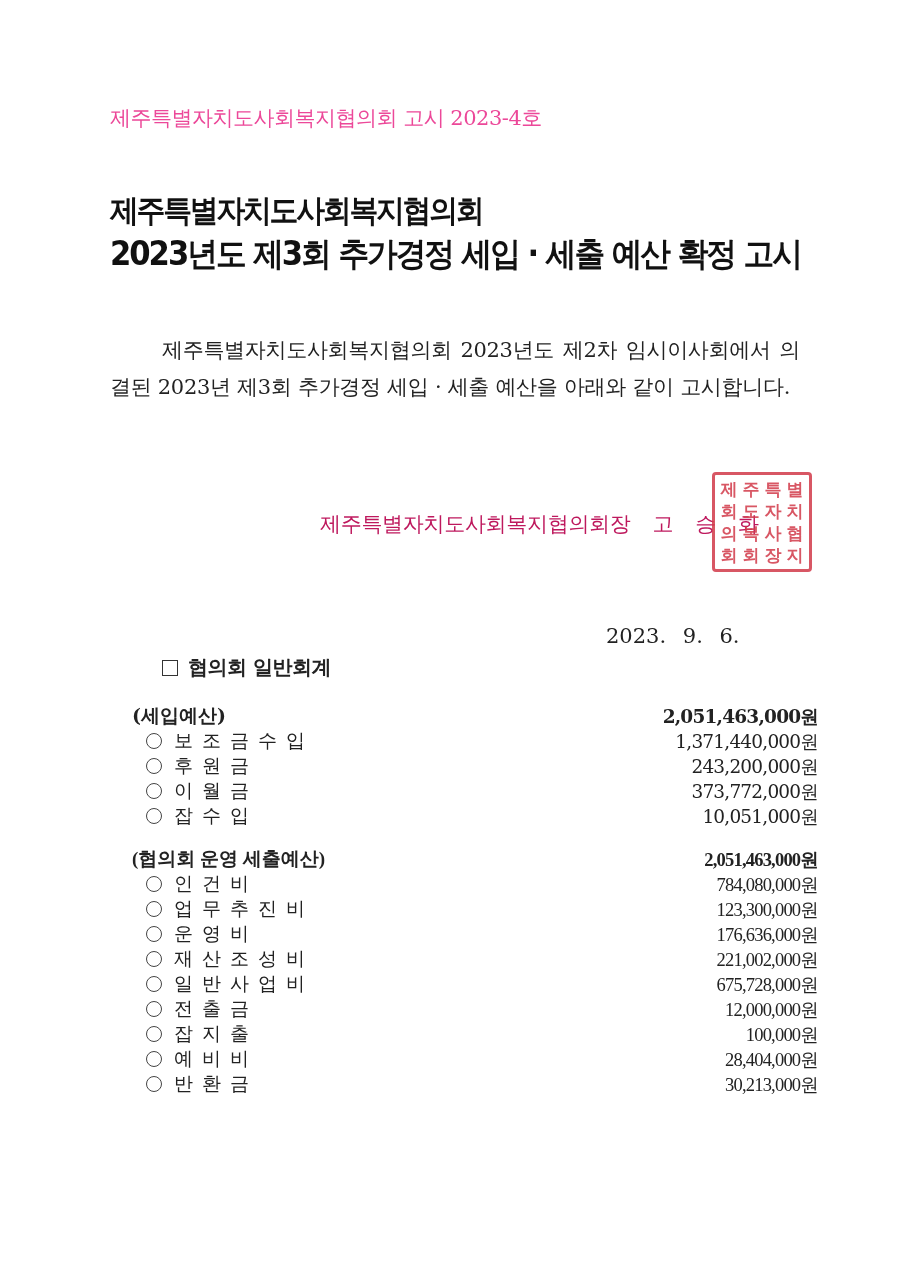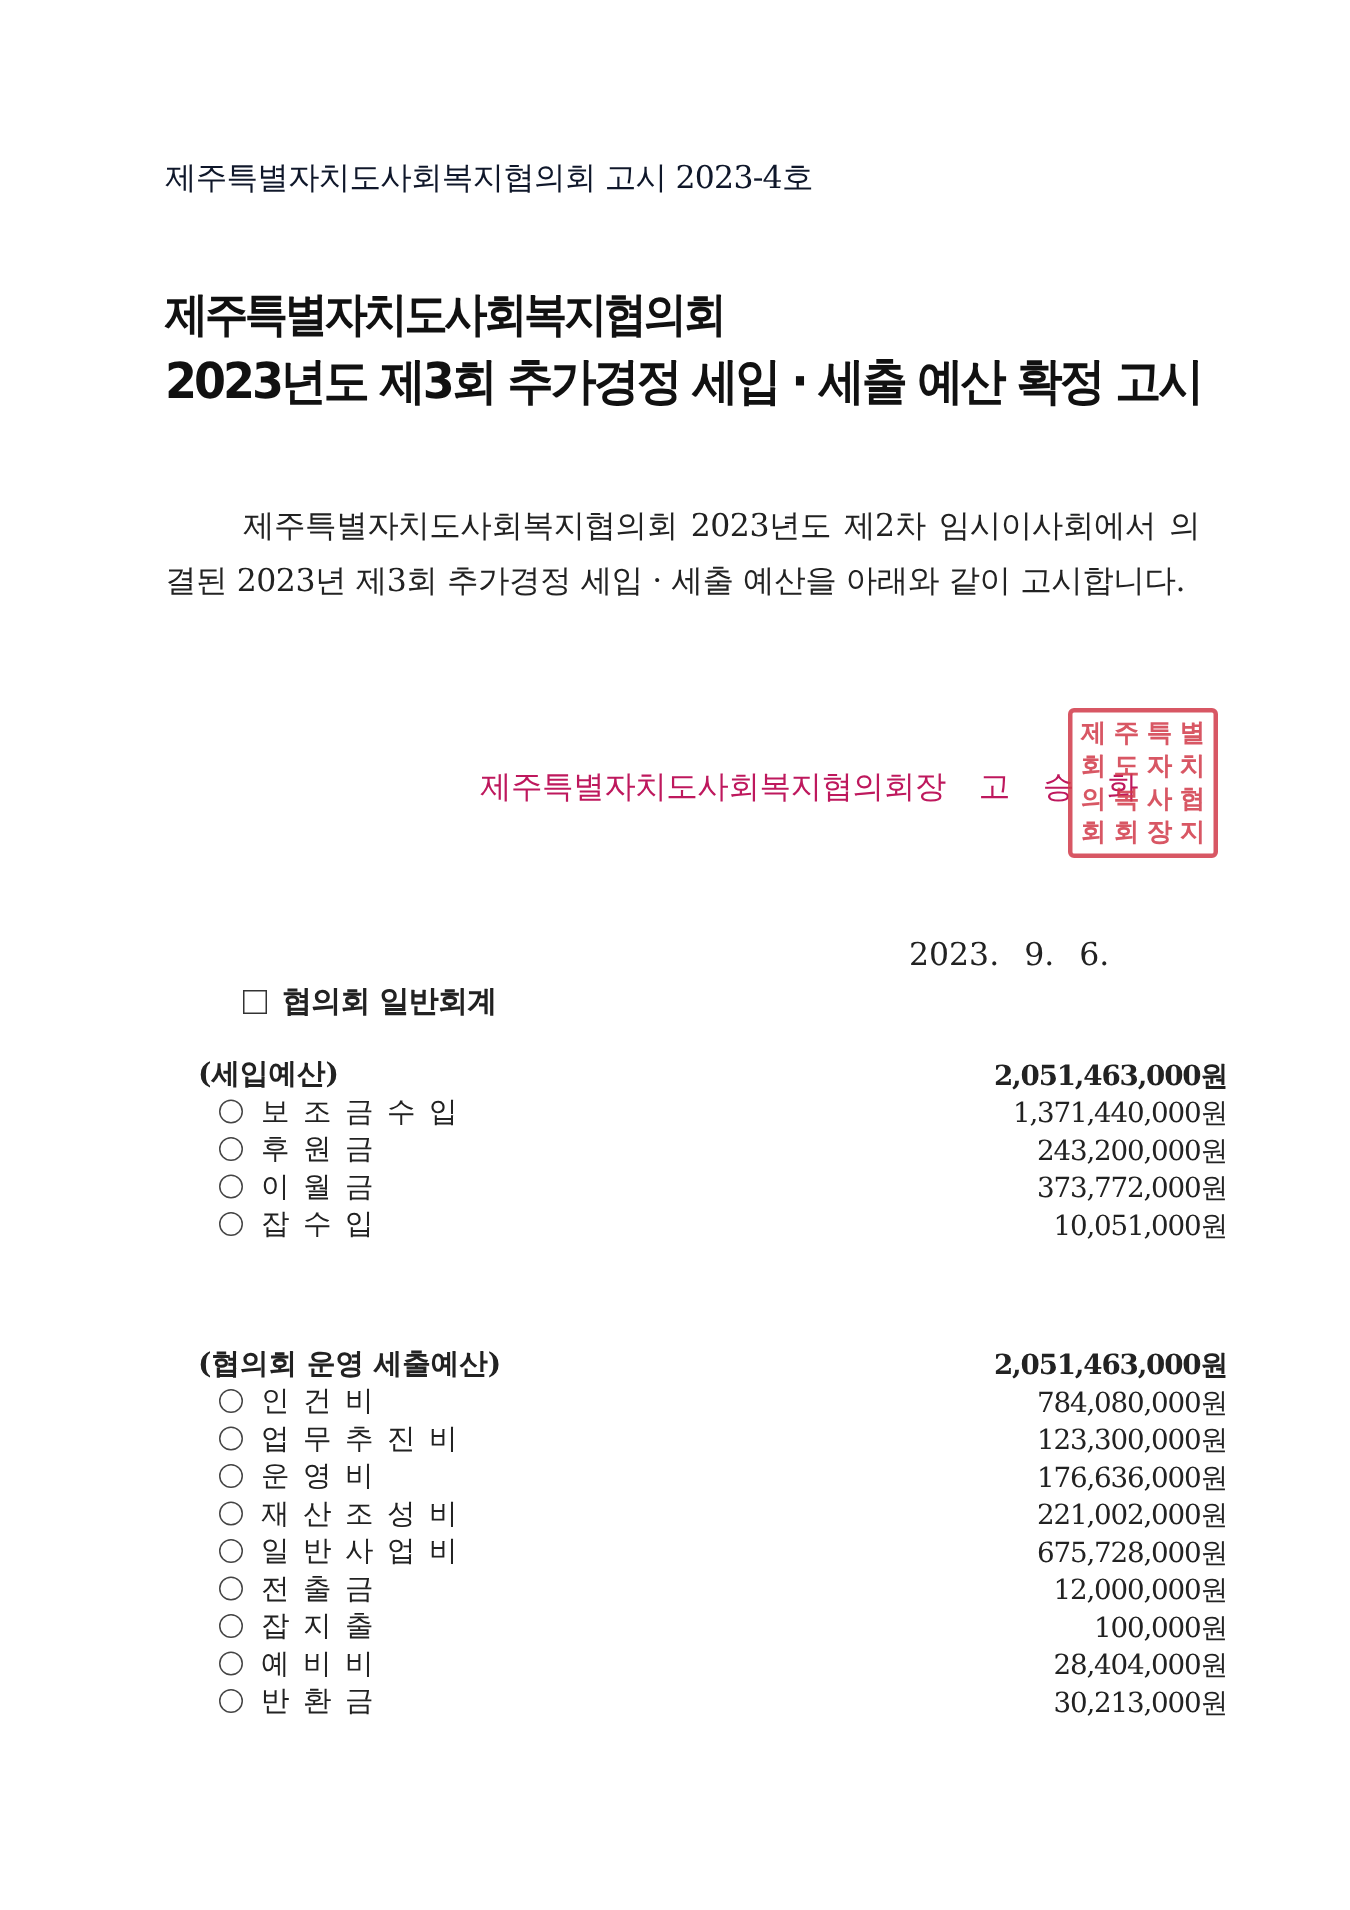--- a/index.html
+++ b/index.html
@@ -5,21 +5,21 @@
     * { margin: 0; padding: 0; box-sizing: border-box; }
     html, body { width: 900px; height: 1273px; background: #ffffff; }
     body {
       position: relative;
       font-family: "DejaVu Serif", "Liberation Serif", serif;
       color: #1a1a1a;
       overflow: hidden;
     }
     .notice-number {
       position: absolute; left: 110px; top: 104px;
-      font-size: 21px; letter-spacing: -0.5px; color: #0f172a;
+      font-size: 21px; letter-spacing: -0.5px; color: #ec4899;
     }
     .title-block { position: absolute; left: 110px; top: 188px; }
     .title-line {
       font-family: "DejaVu Sans", "Liberation Sans", sans-serif;
       font-weight: bold; font-size: 31px; letter-spacing: -2.4px;
       line-height: 44px; color: #111; white-space: nowrap;
       transform: scaleX(0.93); transform-origin: left center;
     }
     .title-line.l2 { font-size: 33px; letter-spacing: -2.2px; }
     .body-text {
@@ -51,21 +51,21 @@
       font-size: 20px; font-weight: bold; color: #222; display: flex; align-items: center;
       letter-spacing: -0.5px;
       padding-left: 44px;
     }
     .checkbox-icon {
       display: inline-block; width: 16px; height: 16px; border: 1.5px solid #333;
       margin-right: 10px; background: #fff;
     }
     .budget { position: absolute; left: 132px; width: 686px; }
     .budget.revenue { top: 704px; }
-    .budget.expense { top: 897px; }
+    .budget.expense { top: 847px; font-family: Liberation Serif, serif; }
     .budget-row {
       display: flex; justify-content: space-between; align-items: flex-end;
       height: 25px; font-size: 19px; color: #222;
     }
     .budget-row.total { font-weight: bold; letter-spacing: -0.6px; }
     .budget-row .label { white-space: pre; letter-spacing: 0px; }
     .budget-row.item .label { padding-left: 14px; }
     .circle-icon {
       display: inline-block; width: 16px; height: 16px; border: 1.3px solid #444;
       border-radius: 50%; vertical-align: -2px; margin-right: 12px;

